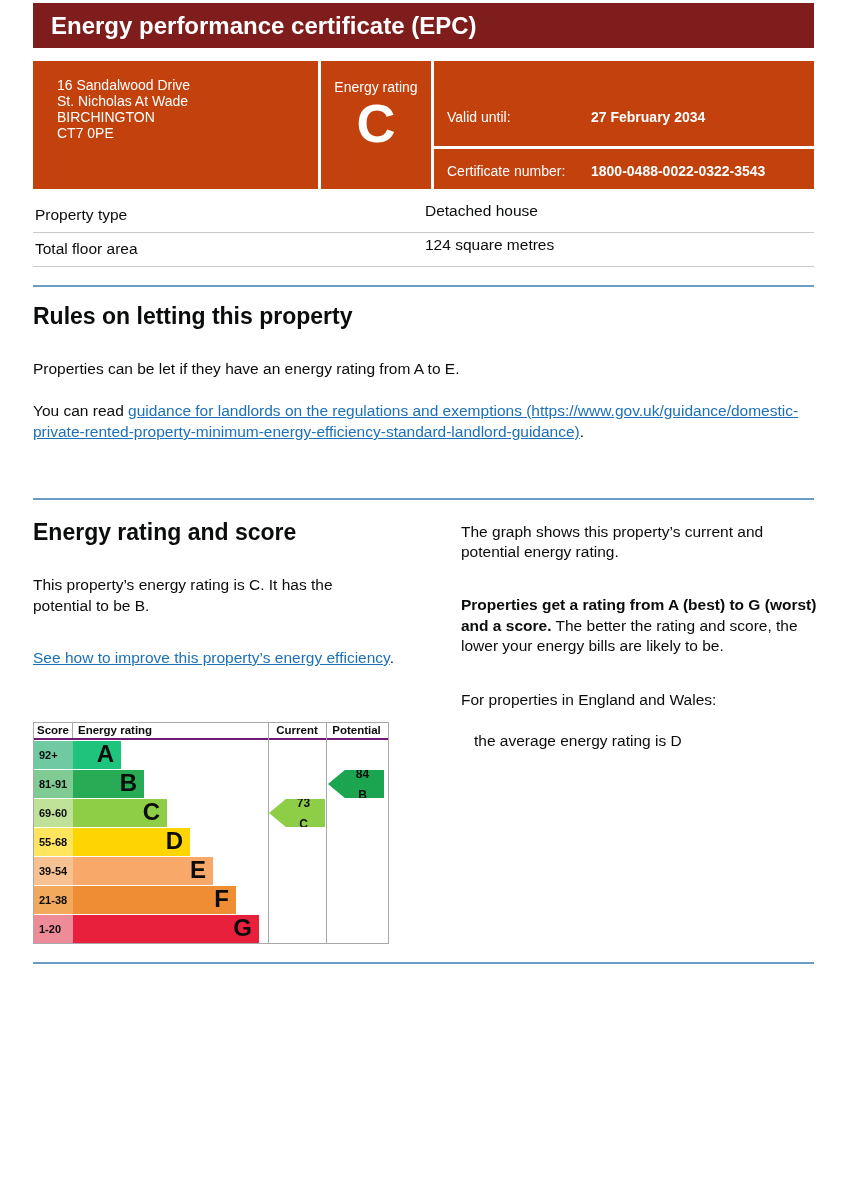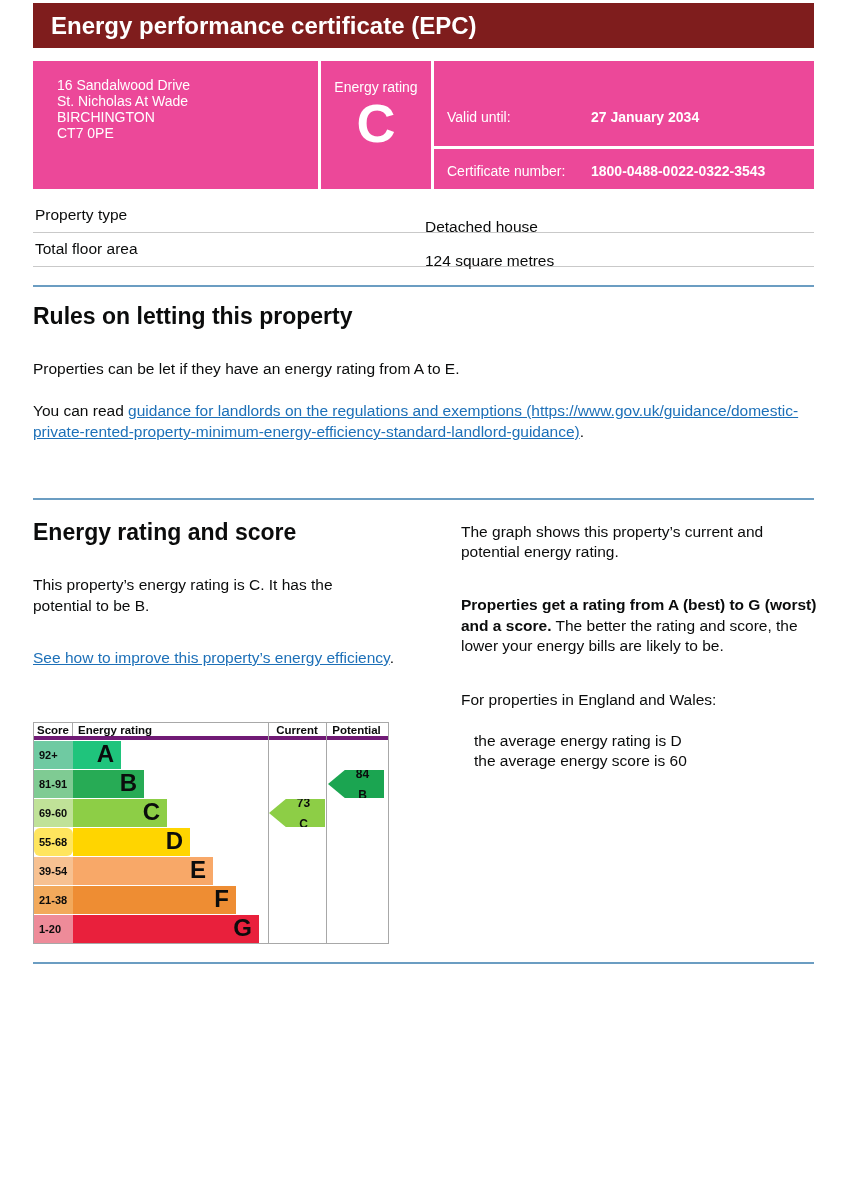--- a/index.html
+++ b/index.html
@@ -9,39 +9,39 @@
     -webkit-font-smoothing:antialiased;
   }
   .abs { position:absolute; }
 
   
   .header-bar { left:33px; top:3px; width:781px; height:45px; background:#7f1d1d;
     display:flex; align-items:center; padding-left:18px; box-sizing:border-box; }
   .header-bar .title { color:#fff; font-size:24px; font-weight:bold; }
 
   
-  .summary { left:33px; top:61px; width:781px; height:128px; background:#ec4899;
+  .summary { left:33px; top:61px; width:781px; height:128px; background:#c2410c;
     display:flex; color:#fff; box-sizing:border-box; }
   .addr { width:288px; border-right:3px solid #fff; padding:16px 8px 0 24px; box-sizing:border-box;
     font-size:14px; line-height:16px; }
   .rating-block { width:113px; border-right:3px solid #fff; box-sizing:border-box; text-align:center; }
   .rating-block .lbl { font-size:14px; margin-top:18px; }
   .rating-block .big { font-size:54px; font-weight:bold; line-height:52px; margin-top:2px; }
   .validity { flex:1; display:flex; flex-direction:column;margin-top:27px; }
   .validity .vrow { display:flex; padding-left:13px; box-sizing:border-box; }
   .validity .vrow1 { height:61px; border-bottom:3px solid #fff; align-items:center; }
   .validity .vrow2 { flex:1; align-items:flex-start; padding-top:14px; }
   .validity .vlabel { width:144px; font-size:14px; line-height:17px; }
   .validity .vvalue { font-size:14px; font-weight:bold; line-height:17px; }
 
   
   .ptable { left:33px; top:199px; width:781px; }
   .prow { position:relative; border-bottom:1px solid #c9c9c9; padding:8px 0 9px 2px;
     font-size:15.5px; line-height:16px; }
-  .prow .pval { position:absolute; left:392px; top:20px; }
+  .prow .pval { position:absolute; left:392px; top:4px; }
 
   .divider { left:33px; width:781px; height:2px; background:#6b9dc2; }
 
   .h2 { font-size:23px; font-weight:bold; }
   .body-text { font-size:15.5px; line-height:21px; }
   a.link, .link { color:#1d70b8; text-decoration:underline; cursor:pointer; }
 
   .rules-head { left:33px; top:303px; }
   .rules-p1 { left:33px; top:358px; width:781px; }
   .rules-p2 { left:33px; top:400px; width:781px; overflow-wrap:break-word; }
@@ -52,21 +52,21 @@
 
   .right-col { left:461px; top:522px; width:358px; font-size:15.5px; line-height:20px; }
   .right-col .p2 { margin-top:33px; line-height:20.5px; }
   .right-col .p3 { margin-top:33px; }
   .right-col .p4 { margin-top:21px;margin-left:13px; }
   .right-col b { font-weight:bold; }
 
   
   .epc-chart { left:33px; top:722px; width:354px; height:220px; border:1px solid #a8a8a8;
     background:#fff; position:absolute; }
-  .epc-head { display:flex; height:17px; border-bottom:4px solid #701a75; box-sizing:border-box;
+  .epc-head { display:flex; height:17px; border-bottom:2px solid #701a75; box-sizing:border-box;
     font-weight:bold; font-size:11.5px; line-height:15px; }
   .h-score { width:39px; text-align:center; border-right:1px solid #a8a8a8; box-sizing:border-box; }
   .h-energy { width:195px; padding-left:5px; box-sizing:border-box; }
   .h-current { width:58px; text-align:center; }
   .h-potential { width:61px; text-align:center; }
   .vline { position:absolute; top:0; bottom:0; width:1px; background:#a8a8a8; }
   .vline.v1 { left:234px; }
   .vline.v2 { left:292px; }
   .epc-row { display:flex; height:28px; margin-top:1px; position:relative; z-index:1; }
   .epc-score { width:39px; font-weight:bold; font-size:11px; line-height:28px; padding-left:5px;
@@ -94,21 +94,21 @@
     <div>BIRCHINGTON</div>
     <div>CT7 0PE</div>
   </div>
   <div class="rating-block">
     <div class="lbl">Energy rating</div>
     <div class="big">C</div>
   </div>
   <div class="validity">
     <div class="vrow vrow1">
       <span class="vlabel">Valid until:</span>
-      <span class="vvalue">27 January 2034</span>
+      <span class="vvalue">27 February 2034</span>
     </div>
     <div class="vrow vrow2">
       <span class="vlabel">Certificate number:</span>
       <span class="vvalue">1800-0488-0022-0322-3543</span>
     </div>
   </div>
 </div>
 
 <div class="abs ptable">
   <div class="prow">
@@ -138,21 +138,20 @@
 </div>
 
 <div class="abs right-col">
   <div class="p1">The graph shows this property’s current and potential energy rating.</div>
   <div class="p2">
     <b>Properties get a rating from A (best) to G (worst) and a score.</b><span> The better the rating and score, the lower your energy bills are likely to be.</span>
   </div>
   <div class="p3">For properties in England and Wales:</div>
   <div class="p4">
     <div>the average energy rating is D</div>
-    <div>the average energy score is 60</div>
   </div>
 </div>
 
 <div class="epc-chart">
   <div class="epc-head">
     <div class="h-score">Score</div>
     <div class="h-energy">Energy rating</div>
     <div class="h-current">Current</div>
     <div class="h-potential">Potential</div>
   </div>
@@ -165,21 +164,21 @@
       </div>
       <div class="epc-row">
         <div class="epc-score" style="background: rgb(127, 203, 147);">81-91</div>
         <div class="epc-bar" style="background: rgb(39, 171, 85); width: 71px;">B</div>
       </div>
       <div class="epc-row">
         <div class="epc-score" style="background: rgb(192, 226, 152);">69-60</div>
         <div class="epc-bar" style="background: rgb(141, 206, 70); width: 94px;">C</div>
       </div>
       <div class="epc-row">
-        <div class="epc-score" style="background: rgb(255, 229, 94); border-radius: 6px;">55-68</div>
+        <div class="epc-score" style="background: rgb(255, 229, 94);">55-68</div>
         <div class="epc-bar" style="background: rgb(255, 213, 0); width: 117px;">D</div>
       </div>
       <div class="epc-row">
         <div class="epc-score" style="background: rgb(247, 193, 145);">39-54</div>
         <div class="epc-bar" style="background: rgb(248, 168, 104); width: 140px;">E</div>
       </div>
       <div class="epc-row">
         <div class="epc-score" style="background: rgb(242, 169, 91);">21-38</div>
         <div class="epc-bar" style="background: rgb(238, 141, 51); width: 163px;">F</div>
       </div>

